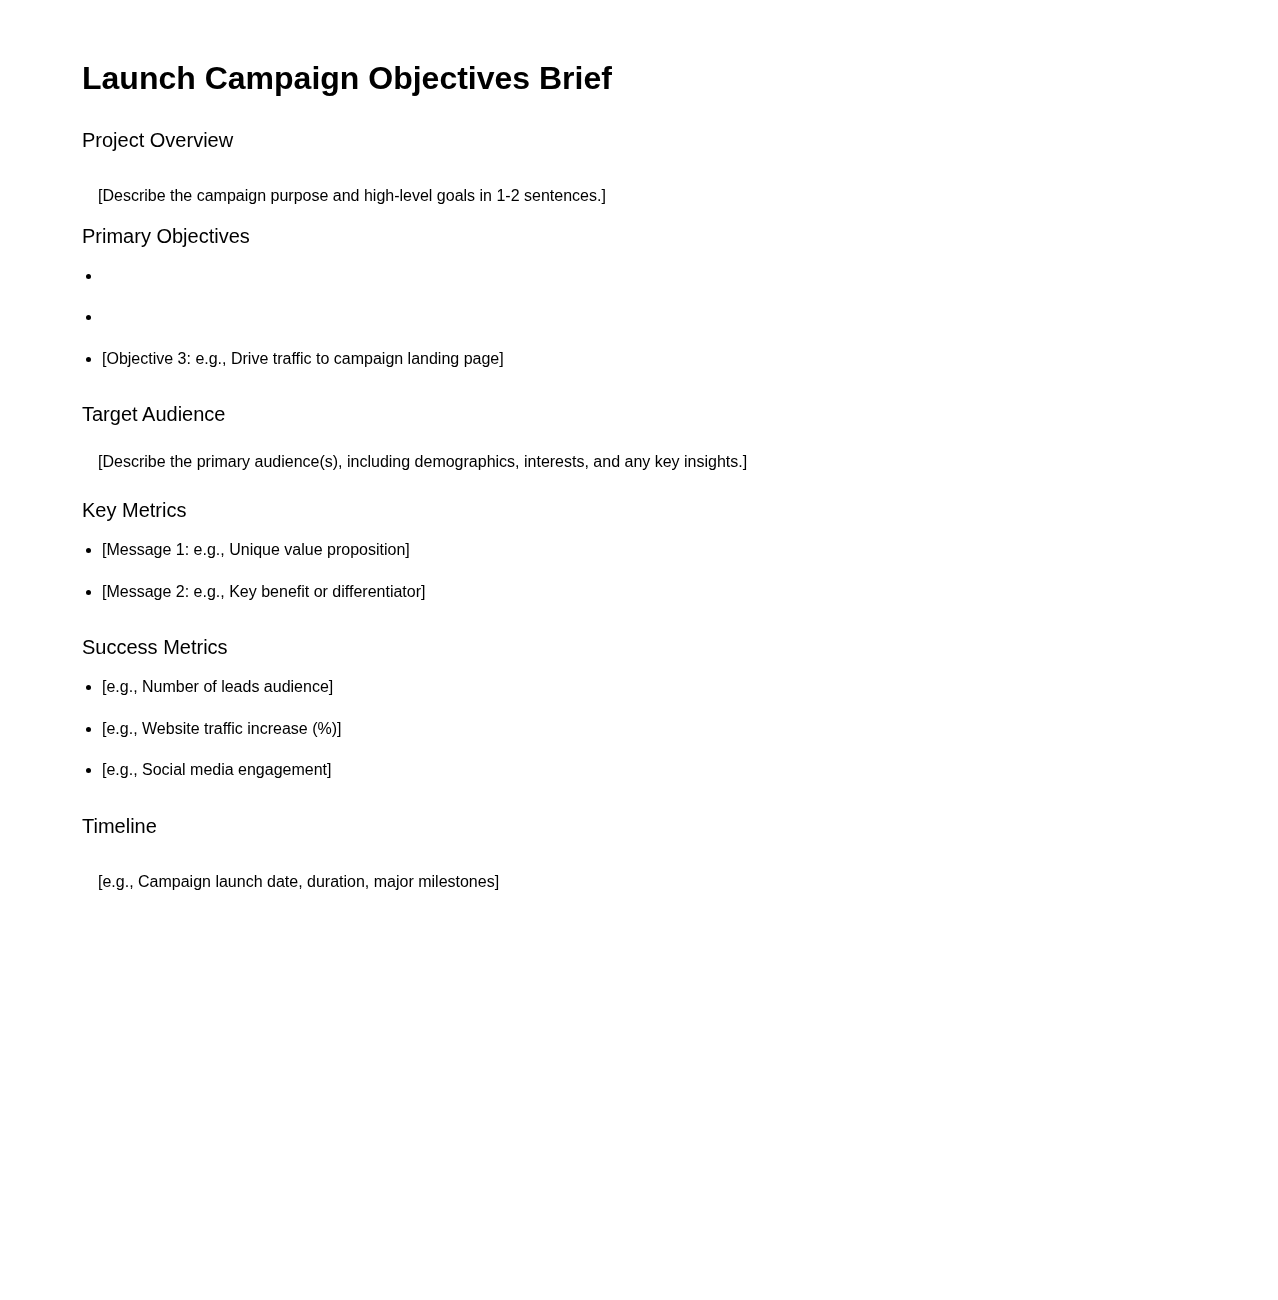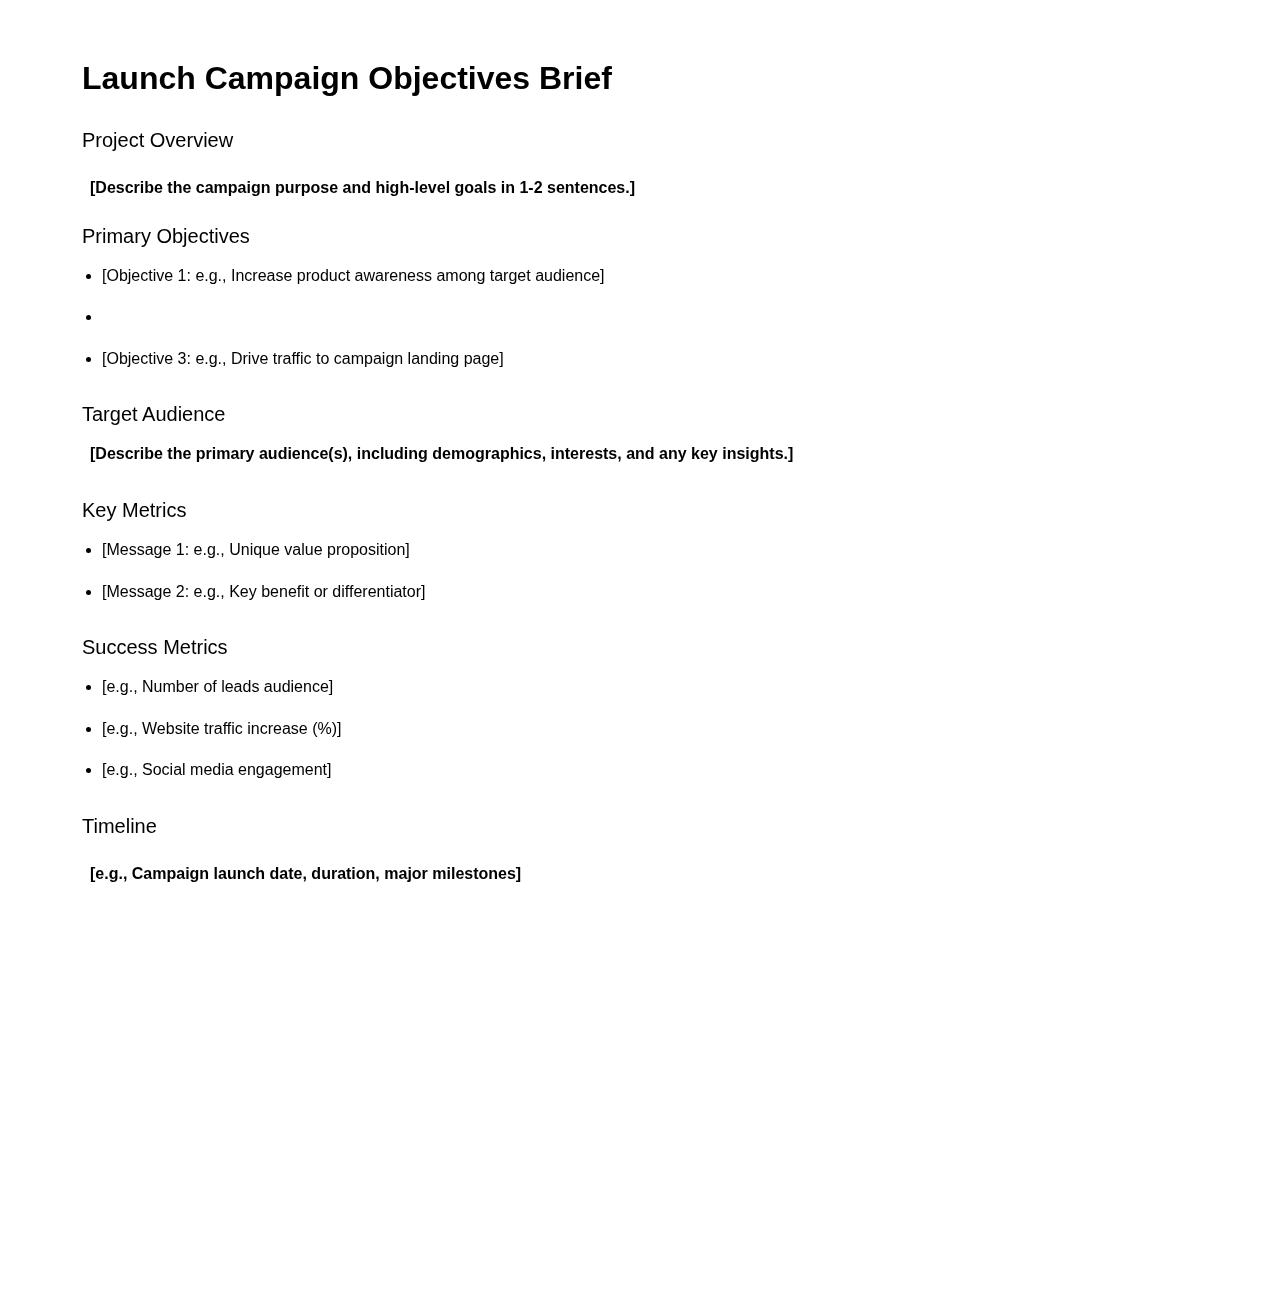--- a/index.html
+++ b/index.html
@@ -12,22 +12,22 @@
     .doc { position: relative; padding-left: 82px; }
     h1 {
       position: absolute; left: 82px; top: 58px; margin: 0;
       font-size: 32px; font-weight: bold; line-height: 40px;
     }
     .h2 {
       position: absolute; left: 82px; margin: 0;
       font-size: 20px; font-weight: normal; line-height: 24px;
     }
     .p {
-      position: absolute; left: 82px; margin: 8px;
-      font-size: 16px; line-height: 20px; font-weight: bold;
+      position: absolute; left: 82px; margin: 16px;
+      font-size: 16px; line-height: 20px;
     }
     .li {
       position: absolute; left: 102px; margin: 0;
       font-size: 16px; line-height: 20px;
     }
     .bullet {
       position: absolute; left: -16px; top: 8px;
       width: 5px; height: 5px; border-radius: 50%; background: #000;
     }
   </style>
@@ -36,21 +36,20 @@
 
 <div class="doc">
   <h1>Launch Campaign Objectives Brief</h1>
 
   <h2 class="h2" style="top:128px">Project Overview</h2>
   <p class="p" style="top:170px">[Describe the campaign purpose and high-level goals in 1-2 sentences.]</p>
 
   <h2 class="h2" style="top:224px">Primary Objectives</h2>
   <div class="li" style="top:266px">
     <span class="bullet"></span>
-    <span>[Objective 1: e.g., Increase product awareness among target audience]</span>
   </div>
   <div class="li" style="top:307px">
     <span class="bullet"></span>
   </div>
   <div class="li" style="top:349px">
     <span class="bullet"></span>
     <span>[Objective 3: e.g., Drive traffic to campaign landing page]</span>
   </div>
 
   <h2 class="h2" style="top:402px">Target Audience</h2>

